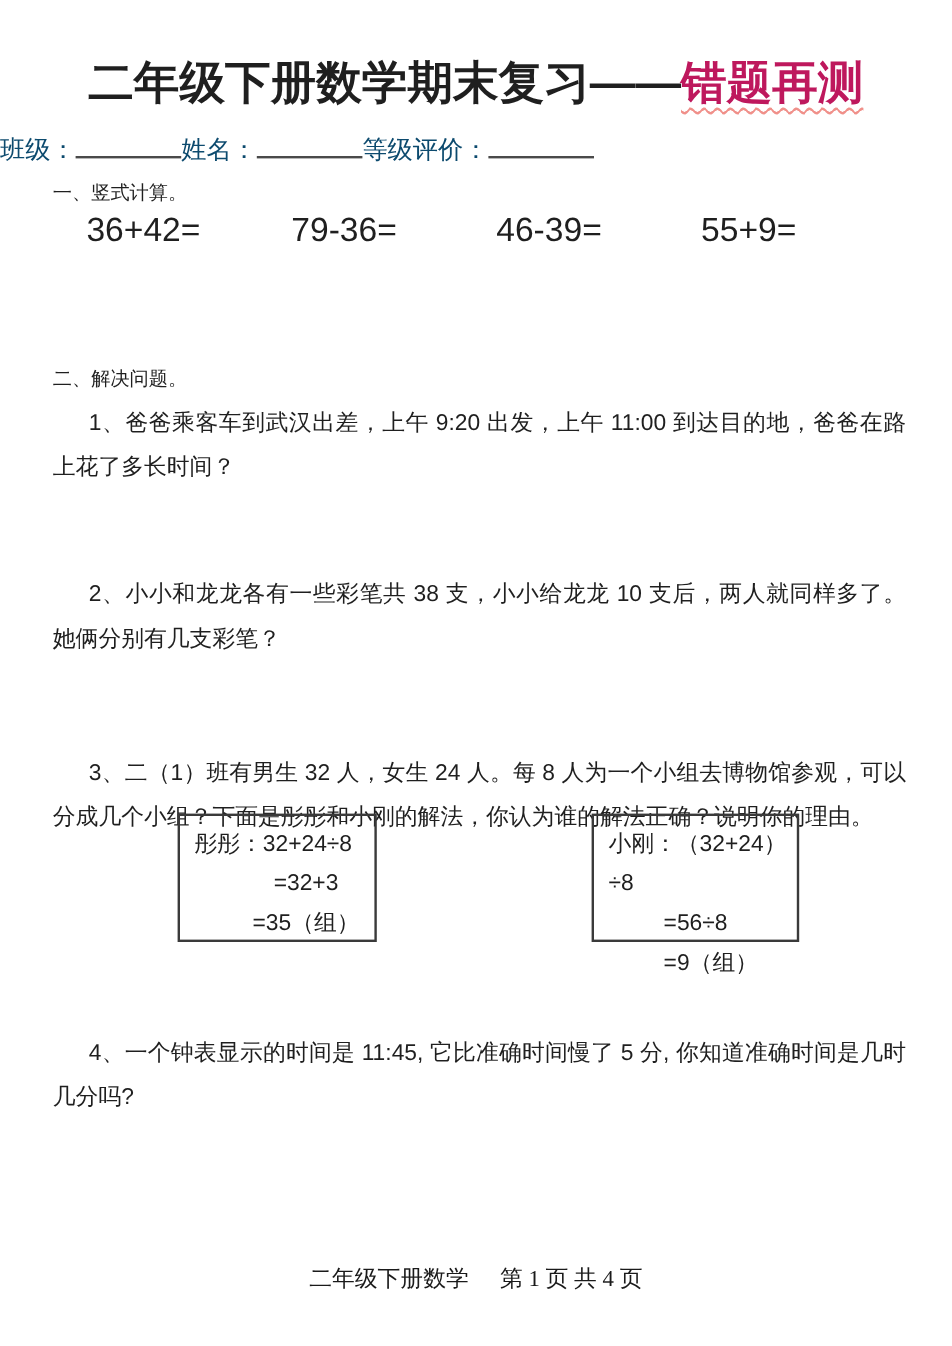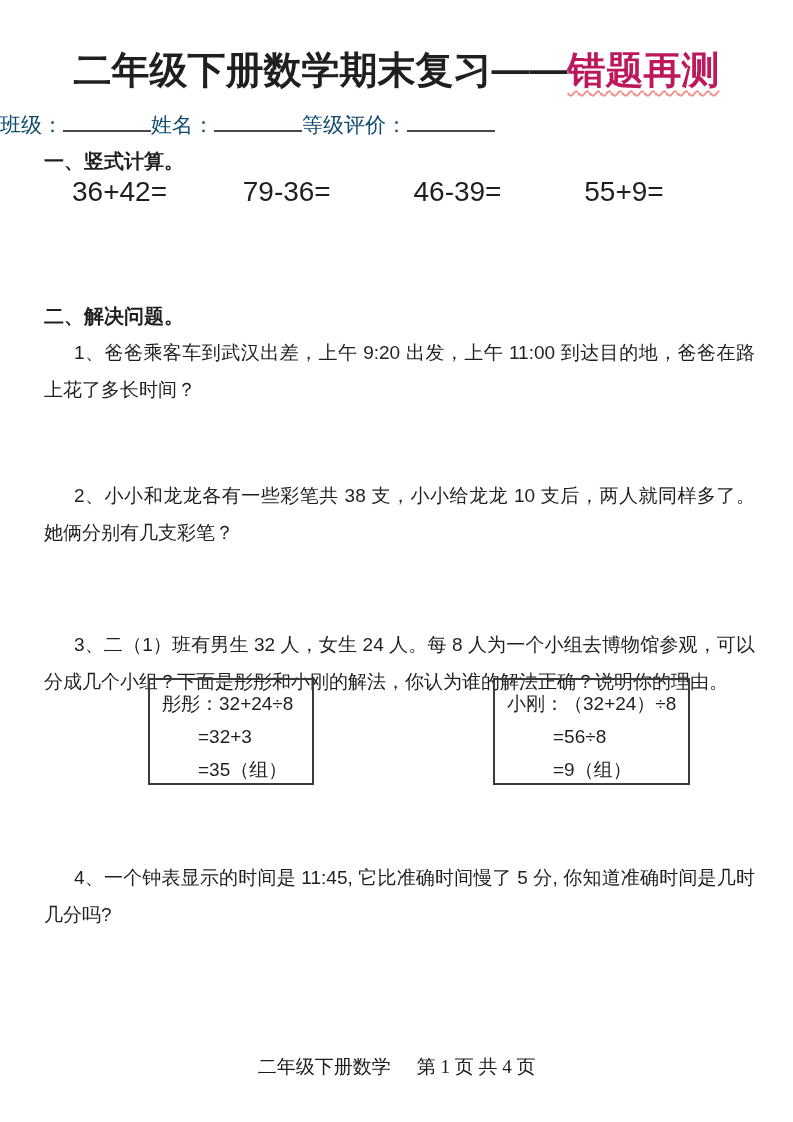--- a/index.html
+++ b/index.html
@@ -41,22 +41,22 @@
   }
   .blank {
     display: inline-block;
     width: 88px;
     height: 20px;
     border-bottom: 2px solid #4a4a4a;
     vertical-align: baseline;
   }
   .content { padding: 0 38px 0 44px; }
   .sec-heading {
-    font-size: 20px;
-    font-weight: 700;
+    font-size: 16px;
+    font-weight: 400;
     line-height: 25px;
   }
   .sec1-heading { margin-top: 9px; }
   .calc-row {
     display: flex;
     margin-top: 4px;
     padding-left: 28px;
     font-size: 28px;
     line-height: 28px;
   }
@@ -79,22 +79,22 @@
     gap: 179px;
   }
   .solution-box {
     border: 2px solid #3a3a3a;
     height: 107px;
     padding: 7px 0 0 12px;
     font-size: 19px;
     line-height: 33px;
   }
   .box-left  { width: 166px; }
-  .box-right { width: 197px; }
-  .box-left  .box-sub { margin-left: 36px; }
+  .box-right { width: 173px; }
+  .box-left  .box-sub { margin-left: 36px; text-align: center; }
   .box-right .box-sub { margin-left: 46px; }
   .footer {
     position: absolute;
     left: 0;
     bottom: 46px;
     width: 100%;
     text-align: center;
     font-family: "Liberation Serif", "DejaVu Serif", serif;
     font-size: 19px;
     line-height: 18px;

